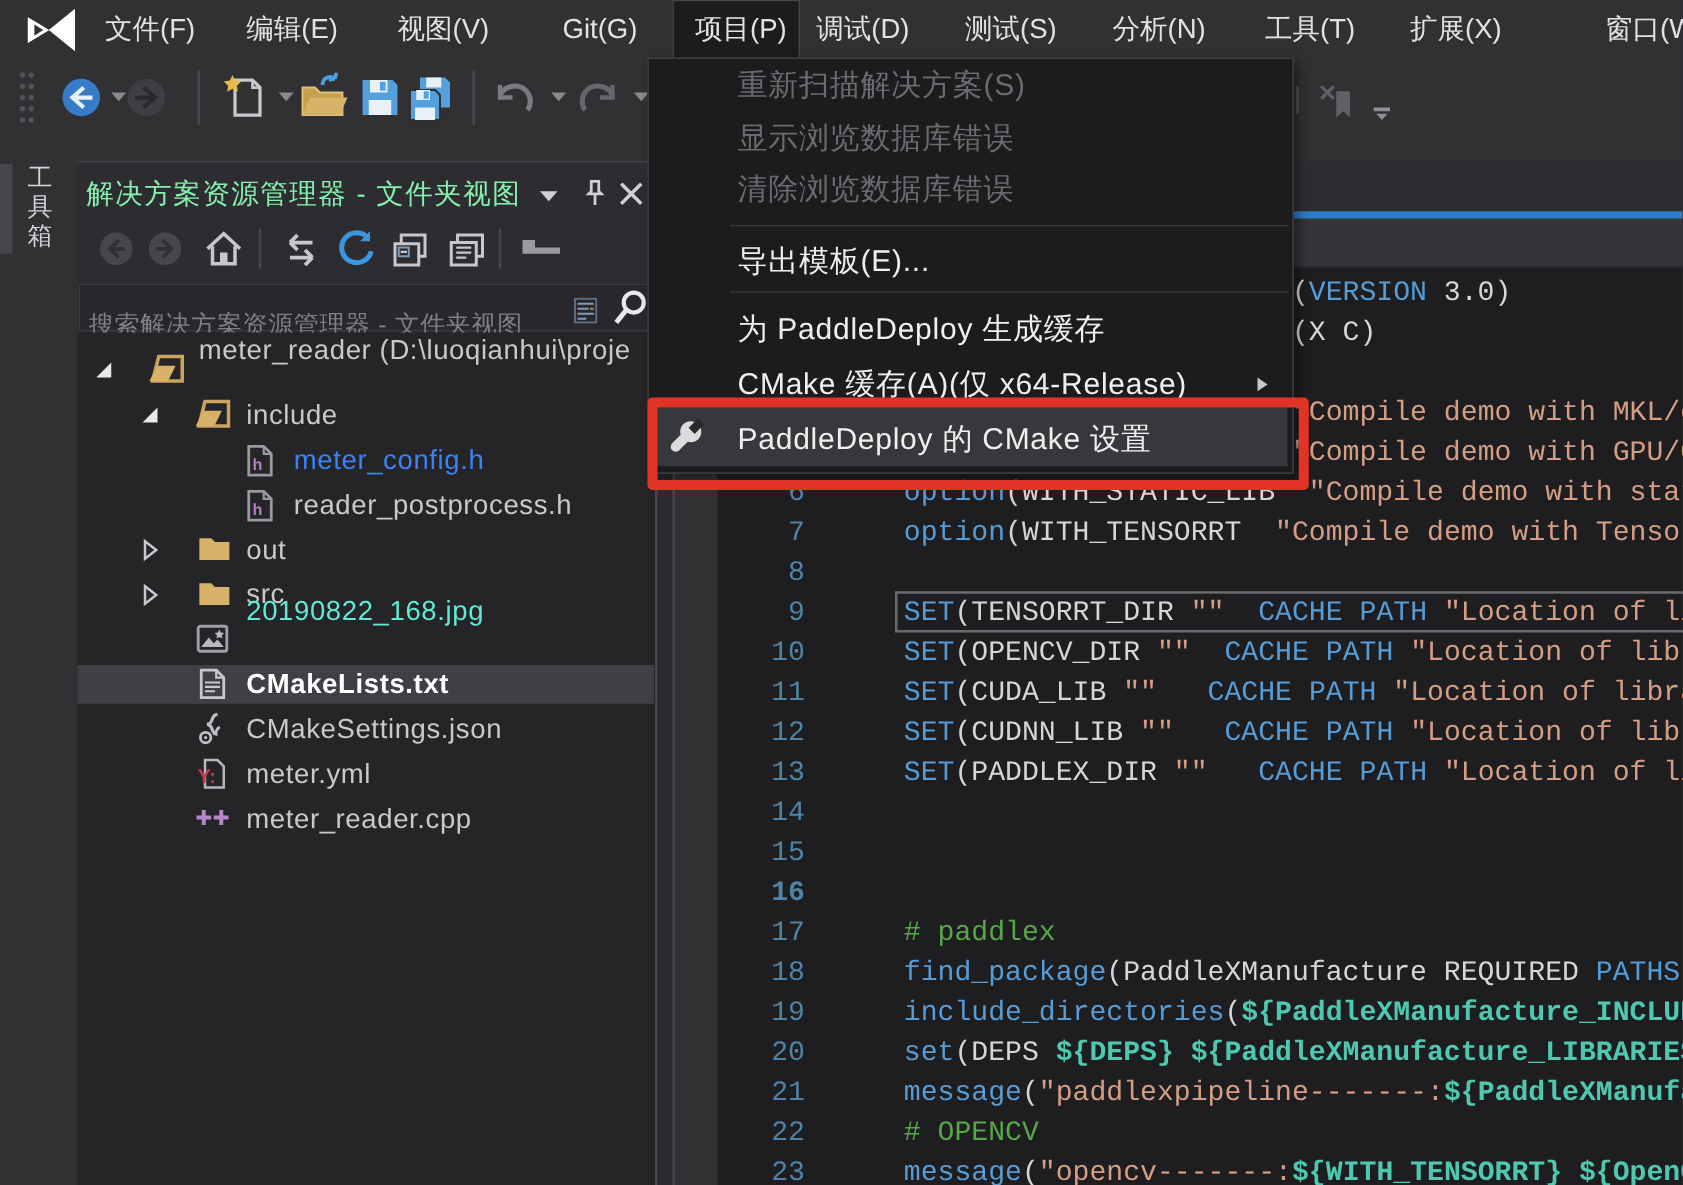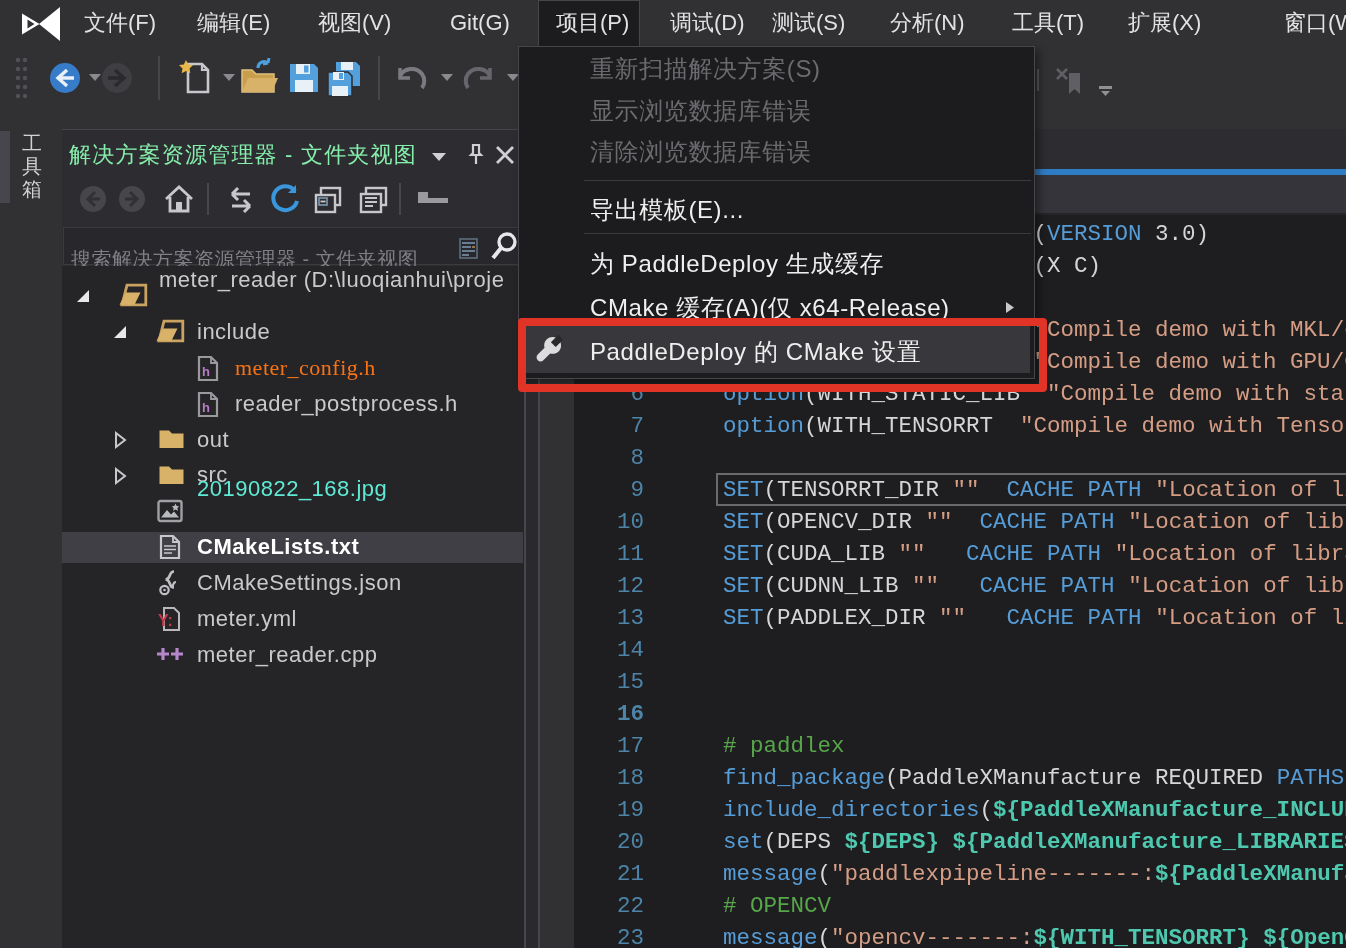--- a/index.html
+++ b/index.html
@@ -21,21 +21,21 @@
 <svg class="abs" style="left:22px;top:7px;" width="38" height="34" viewBox="0 0 38 34">
 <path fill-rule="evenodd" d="M0 6.5 L17.5 17 L0 27.5 Z M5.5 12.5 L12.5 17 L5.5 21.5 Z" fill="#ffffff"></path>
 <path d="M38 0 L38 34 L17 17 Z" fill="#ffffff"></path>
 </svg>
 <div class="abs" style="left:538px;top:0;width:102px;height:46px;background:#1C1C1E;border:1px solid #47474B;border-bottom:none;"></div>
 <span class="mi" style="left:84px;">文件(F)</span>
 <span class="mi" style="left:197px;">编辑(E)</span>
 <span class="mi" style="left:318px;">视图(V)</span>
 <span class="mi" style="left:450px;">Git(G)</span>
 <span class="mi" style="left:556px;">项目(P)</span>
-<span class="mi" style="left:653px;margin-left:17px;">调试(D)</span>
+<span class="mi" style="left:653px;">调试(D)</span>
 <span class="mi" style="left:772px;">测试(S)</span>
 <span class="mi" style="left:890px;">分析(N)</span>
 <span class="mi" style="left:1012px;">工具(T)</span>
 <span class="mi" style="left:1128px;">扩展(X)</span>
 <span class="mi" style="left:1284px;">窗口(W)</span>
 <div class="abs" style="left:0;top:46px;width:1346px;height:83px;background:#313134;"></div>
 <svg class="abs" style="left:14px;top:56px;" width="18" height="46">
     <circle cx="4" cy="4" r="2.2" fill="#515157"></circle>
     <circle cx="11" cy="4" r="2.2" fill="#515157"></circle>
     <circle cx="4" cy="13" r="2.2" fill="#515157"></circle>
@@ -189,21 +189,21 @@
 <svg class="abs" style="left:156px;top:318.9px;" width="29" height="24" viewBox="0 0 29 24">
 <path d="M8 2.2 H26.8 V21.8 H3 Z" fill="none" stroke="#C9A35F" stroke-width="2.8"></path>
 <path d="M0.5 21.8 L7.2 9.5 H21.5 L15.5 21.8 Z" fill="#D9B269"></path>
 </svg>
 <span class="ttext" style="left:197px;top:319px;font-weight:normal;color:#C9C9CB;">include</span>
 <svg class="abs" style="left:197px;top:354.8px;" width="22" height="27" viewBox="0 0 22 27">
 <path d="M2 2 H14 L20 8 V25 H2 Z" fill="none" stroke="#9A9A9E" stroke-width="2.2"></path>
 <path d="M14 2 V8 H20" fill="none" stroke="#9A9A9E" stroke-width="1.8"></path>
 <text x="5" y="21" font-size="13" font-weight="bold" fill="#B67BC4" font-family="Liberation Sans">h</text>
 </svg>
-<span class="ttext" style="left:235px;top:355px;font-weight:normal;color:#f97316;font-family:Liberation Serif, serif;">meter_config.h</span>
+<span class="ttext" style="left:235px;top:355px;font-weight:normal;color:#3b82f6;">meter_config.h</span>
 <svg class="abs" style="left:197px;top:390.7px;" width="22" height="27" viewBox="0 0 22 27">
 <path d="M2 2 H14 L20 8 V25 H2 Z" fill="none" stroke="#9A9A9E" stroke-width="2.2"></path>
 <path d="M14 2 V8 H20" fill="none" stroke="#9A9A9E" stroke-width="1.8"></path>
 <text x="5" y="21" font-size="13" font-weight="bold" fill="#B67BC4" font-family="Liberation Sans">h</text>
 </svg>
 <span class="ttext" style="left:235px;top:391px;font-weight:normal;color:#C9C9CB;">reader_postprocess.h</span>
 <svg class="abs" style="left:114px;top:430.6px;" width="14" height="18">
     <path d="M2 2 L11 9 L2 16 Z" fill="none" stroke="#C8C8CC" stroke-width="2"></path>
   </svg>
 <svg class="abs" style="left:158px;top:427.6px;" width="27" height="22" viewBox="0 0 27 22">

